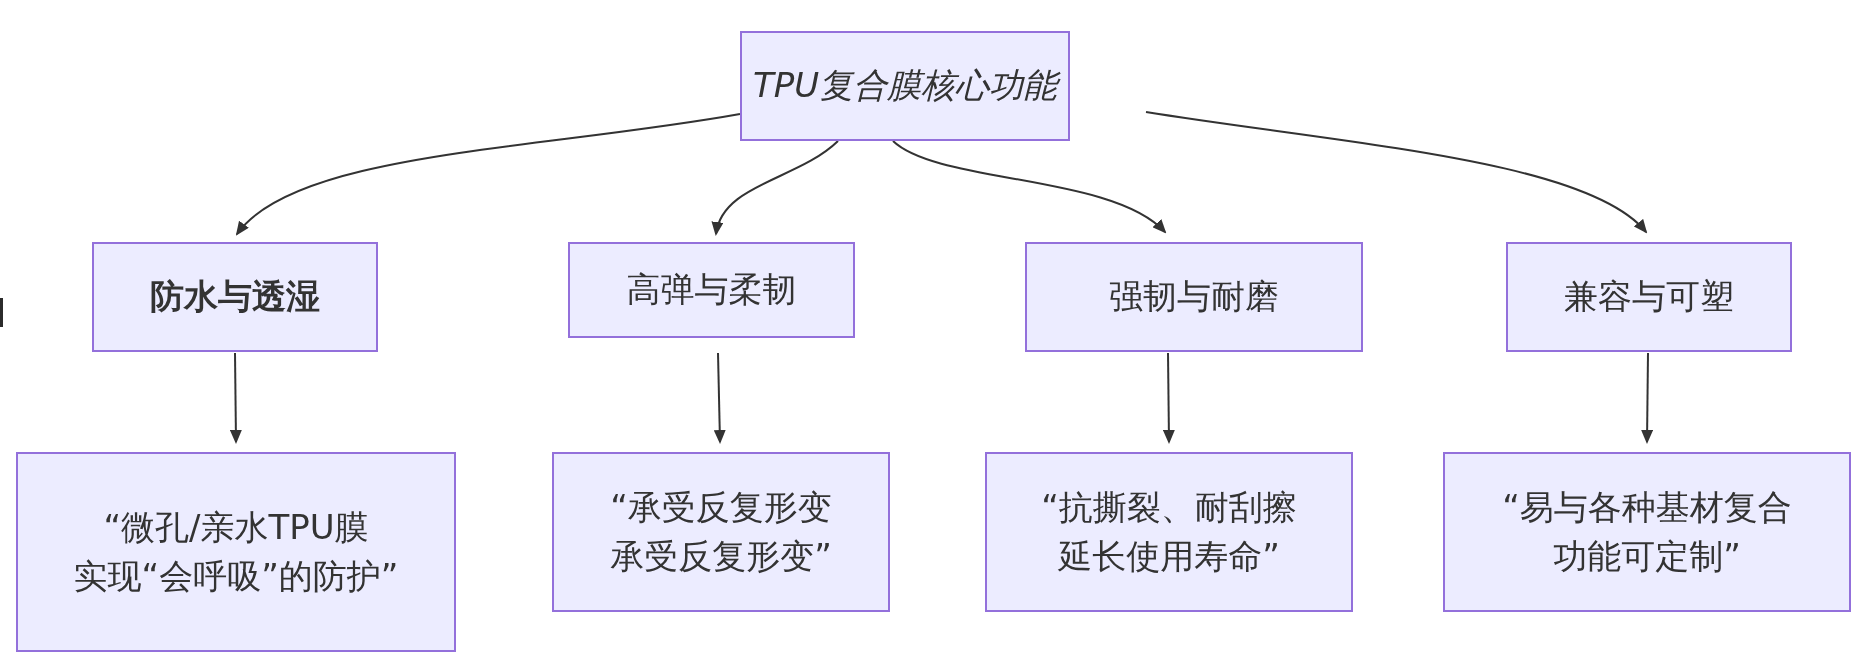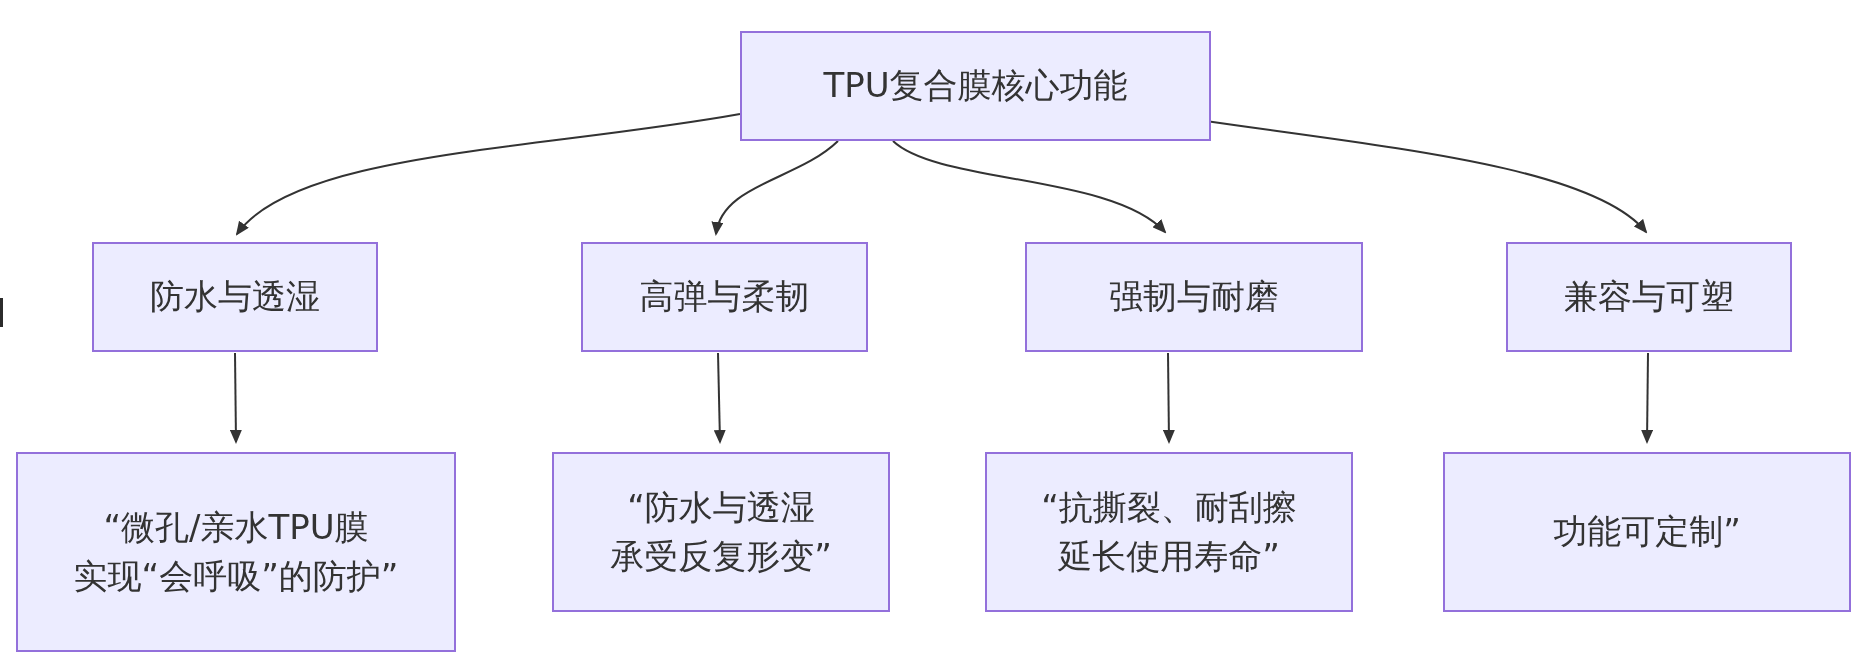--- a/index.html
+++ b/index.html
@@ -67,56 +67,57 @@
     <path class="edge" d="M 740 114 C 540 150, 295 152, 237 234" marker-end="url(#arrowhead)"></path>
     <path class="edge" d="M 838 141 C 798 180, 722 184, 716 234" marker-end="url(#arrowhead)"></path>
     <path class="edge" d="M 893 141 C 938 184, 1112 174, 1165 232" marker-end="url(#arrowhead)"></path>
     <path class="edge" d="M 1146 112 C 1345 144, 1588 160, 1646 232" marker-end="url(#arrowhead)"></path>
     <path class="edge" d="M 235 353 L 236 442" marker-end="url(#arrowhead)"></path>
     <path class="edge" d="M 718 353 L 720 442" marker-end="url(#arrowhead)"></path>
     <path class="edge" d="M 1168 353 L 1169 442" marker-end="url(#arrowhead)"></path>
     <path class="edge" d="M 1648 353 L 1647 442" marker-end="url(#arrowhead)"></path>
   </svg>
 
-  <div class="node root" style="left:740px; top:31px; width:471px; height:110px;">
+  <div class="node root" style="left:740px; top:31px; width:330px; height:110px;font-style:italic;">
     <span class="label">TPU复合膜核心功能</span>
   </div>
 
-  <div class="node feature" style="left:92px; top:242px; width:286px; height:110px;">
+  <div class="node feature" style="left:92px; top:242px; width:286px; height:110px;font-weight:bold;">
     <span class="label">防水与透湿</span>
   </div>
-  <div class="node feature" style="left:581px; top:242px; width:287px; height:110px;">
+  <div class="node feature" style="left:568px; top:242px; width:287px; height:96px;">
     <span class="label">高弹与柔韧</span>
   </div>
   <div class="node feature" style="left:1025px; top:242px; width:338px; height:110px;">
     <span class="label">强韧与耐磨</span>
   </div>
   <div class="node feature" style="left:1506px; top:242px; width:286px; height:110px;justify-content:flex-end;">
     <span class="label">兼容与可塑</span>
   </div>
 
   <div class="node detail" style="left:16px; top:452px; width:440px; height:200px;">
     <div class="label">
       <div>“微孔/亲水TPU膜</div>
       <div>实现“会呼吸”的防护”</div>
     </div>
   </div>
   <div class="node detail" style="left:552px; top:452px; width:338px; height:160px;">
     <div class="label">
-      <div>“防水与透湿</div>
+      <div>“承受反复形变</div>
       <div>承受反复形变”</div>
     </div>
   </div>
   <div class="node detail" style="left:985px; top:452px; width:368px; height:160px;justify-content:center;">
     <div class="label">
       <div>“抗撕裂、耐刮擦</div>
       <div>延长使用寿命”</div>
     </div>
   </div>
   <div class="node detail" style="left:1443px; top:452px; width:408px; height:160px;">
     <div class="label">
+      <div>“易与各种基材复合</div>
       <div>功能可定制”</div>
     </div>
   </div>
 
   <div class="edge-artifact"></div>
 
 </div>
 
 </body></html>

